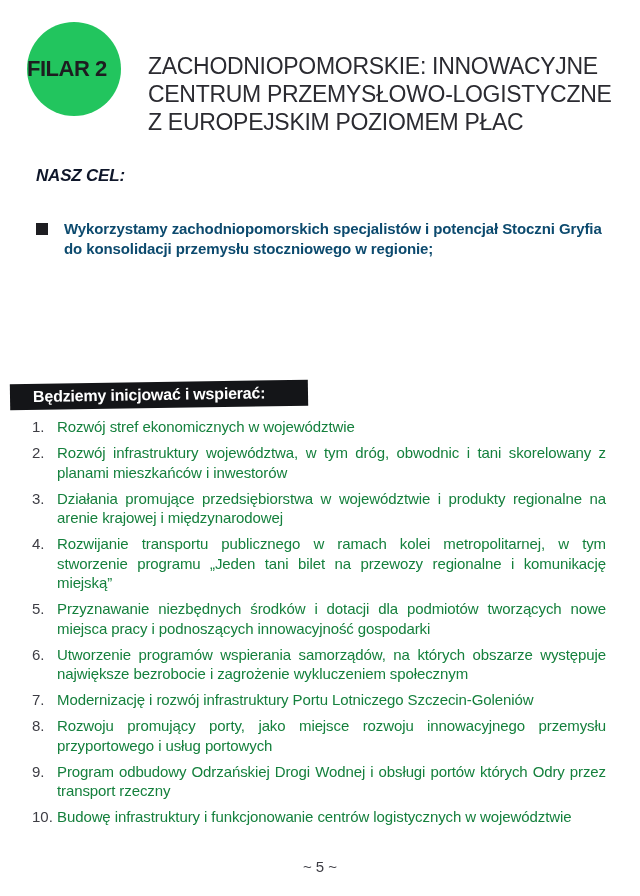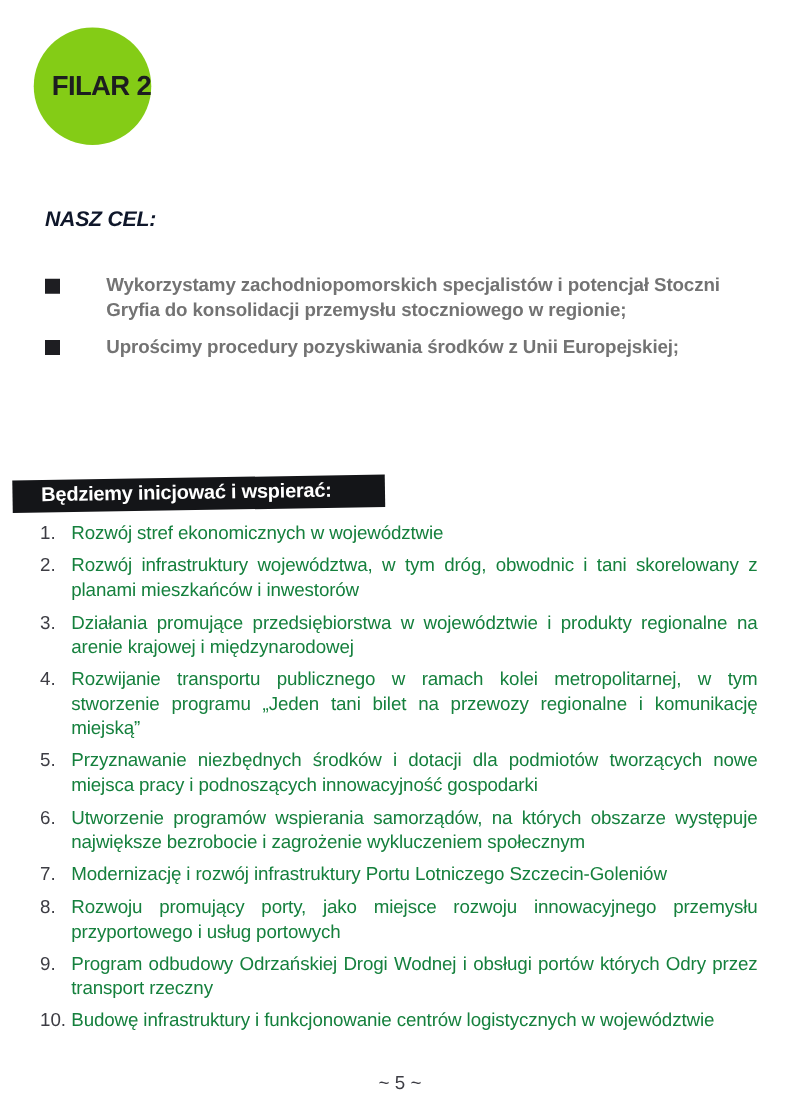--- a/index.html
+++ b/index.html
@@ -7,22 +7,22 @@
     width:640px;height:896px;position:relative;overflow:hidden;
     font-family:"Liberation Sans","DejaVu Sans",sans-serif;
     color:#3d3d44;
     -webkit-font-smoothing:antialiased;
   }
   .page{position:relative;width:640px;height:896px;background:#ffffff;}
 
   
   .pillar-circle{
     position:absolute;left:27px;top:22px;width:94px;height:94px;
-    border-radius:50%;background:#84cc16;
-    display:flex;align-items:center;justify-content:flex-end;
+    border-radius:50%;background:#22c55e;
+    display:flex;align-items:center;justify-content:flex-start;
   }
   .pillar-label{
     font-weight:bold;font-size:22px;letter-spacing:-0.5px;color:#1d1d20;
   }
 
   
   .title{
     position:absolute;left:148px;top:52px;margin:0;
     font-size:23px;font-weight:400;line-height:28px;letter-spacing:-0.3px;
     color:#2b2b31;white-space:pre-line;
@@ -46,22 +46,22 @@
     list-style:none;margin:0;padding:0;
   }
   .bullets li{
     display:flex;margin:0 0 9px 0;
   }
   .sq{
     flex:none;width:12px;height:12px;background:#1e1e22;
     margin:4px 16px 0 0;
   }
   .bullet-text{
-    font-weight:bold;font-size:15px;line-height:20px;color:#737373;
-    letter-spacing:-0.1px;width:540px;margin-left:21px;
+    font-weight:bold;font-size:15px;line-height:20px;color:#0c4a6e;
+    letter-spacing:-0.1px;width:540px;
   }
 
   
   .banner{
     position:absolute;left:10px;top:382px;width:298px;height:26px;
     background:#141518;transform:rotate(-0.9deg);
     display:flex;align-items:center;box-sizing:border-box;padding-left:23px;
   }
   .banner-label{
     color:#ffffff;font-weight:bold;font-size:16px;letter-spacing:-0.2px;
@@ -91,31 +91,30 @@
 </style>
 </head>
 <body>
 
 <div class="page">
 
   <div class="pillar-circle">
     <span class="pillar-label">FILAR 2</span>
   </div>
 
+  <h1 class="title">ZACHODNIOPOMORSKIE: INNOWACYJNE
+CENTRUM PRZEMYSŁOWO-LOGISTYCZNE
+Z EUROPEJSKIM POZIOMEM PŁAC</h1>
 
   <span class="goal-label">NASZ CEL:</span>
 
   <ul class="bullets">
     <li>
       <span class="sq"></span>
       <span class="bullet-text">Wykorzystamy zachodniopomorskich specjalistów i potencjał Stoczni Gryfia do konsolidacji przemysłu stoczniowego w regionie;</span>
-    </li>
-    <li>
-      <span class="sq"></span>
-      <span class="bullet-text">Uprościmy procedury pozyskiwania środków z Unii Europejskiej;</span>
     </li>
   </ul>
 
   <div class="banner">
     <span class="banner-label">Będziemy inicjować i wspierać:</span>
   </div>
 
   <ol class="numbered">
     <li>
       <span class="num">1.</span>

